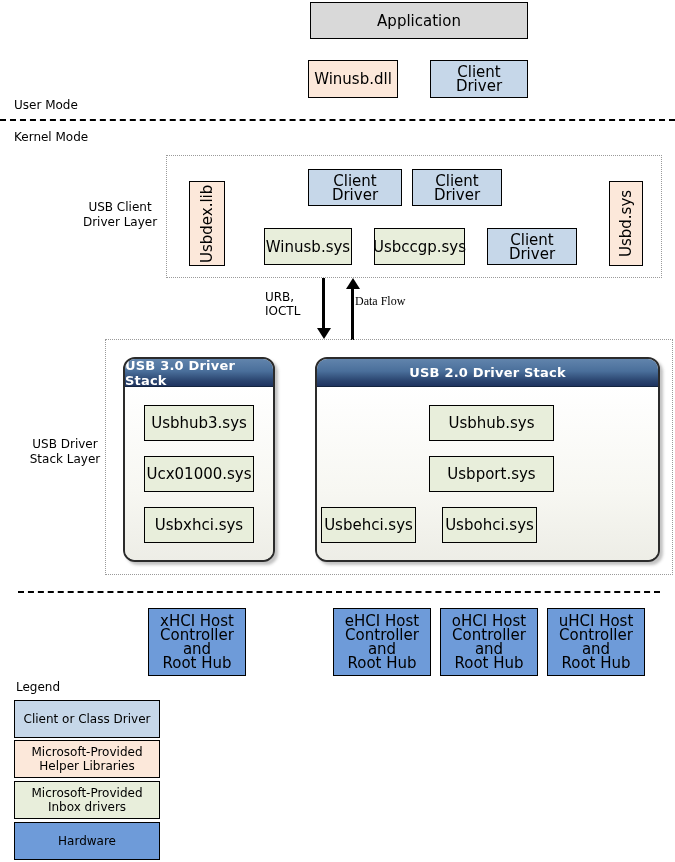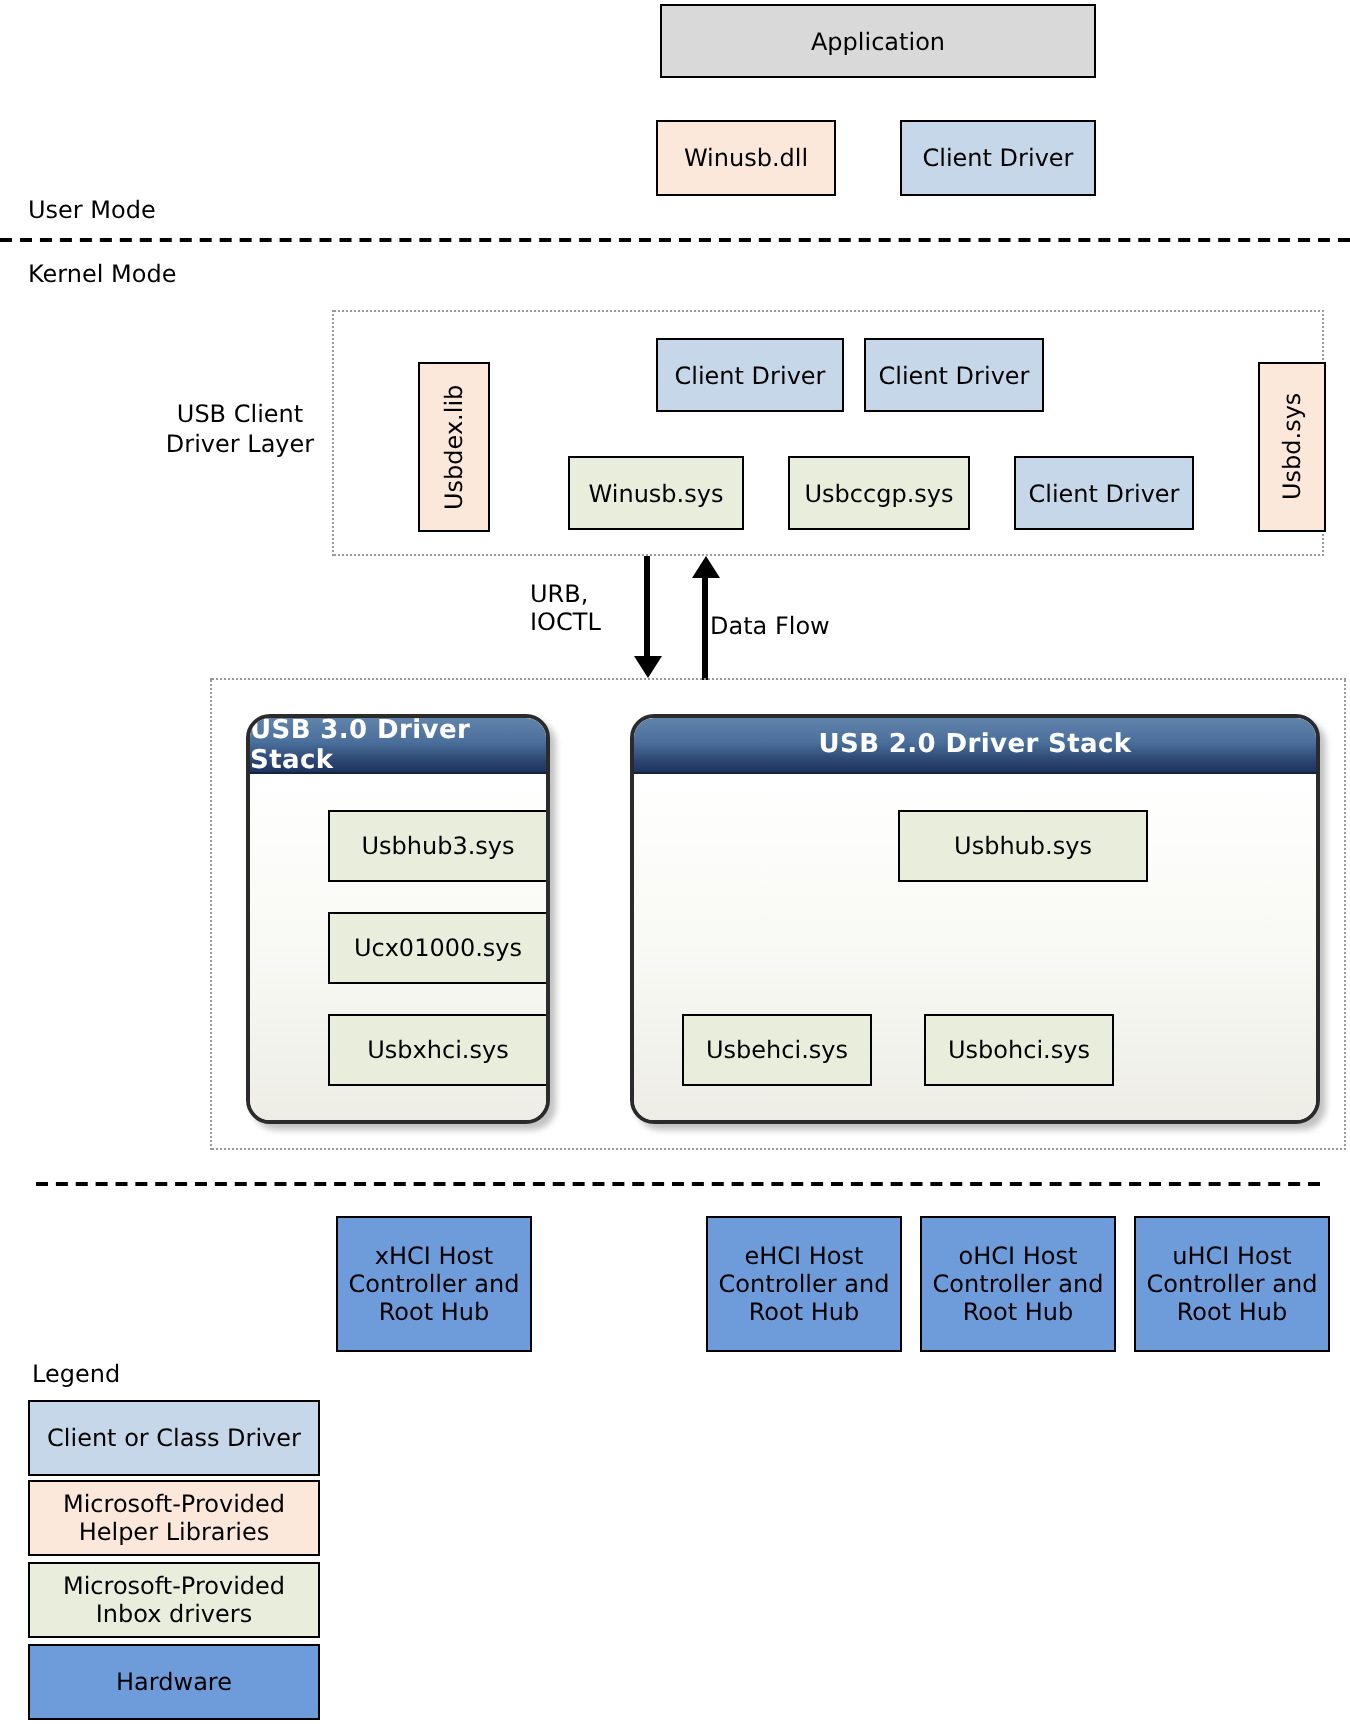--- a/index.html
+++ b/index.html
@@ -20,25 +20,24 @@
   }
   .abs { position: absolute; box-sizing: border-box; }
 
   
   .node {
     border: 1px solid #000000;
     display: flex;
     align-items: center;
     justify-content: center;
     text-align: center;
-    font-size: 12px;
+    font-size: 15px;
     line-height: 14px;
     color: #000000;
     padding: 1px 2px;
-    margin-left: 20px;
   }
   .node.app      { background: #D9D9D9; }
   .node.client   { background: #C6D7E9; }
   .node.helper   { background: #FCE8DA; }
   .node.inbox    { background: #E8EEDB; }
   .node.hardware { background: #6E9BD9; }
 
   .vert-label {
     writing-mode: vertical-rl;
     transform: rotate(180deg);
@@ -197,24 +196,28 @@
   </div>
   <div class="abs arrow-label" style="left:265px; top:290px; text-align:left;">
     <div>URB,</div>
     <div>IOCTL</div>
   </div>
 
   <div class="abs" style="left:345px; top:278px; width:16px; height:62px;">
     <div class="arrow-head up abs" style="left:1px; top:0px;"></div>
     <div class="arrow-line abs" style="left:6px; top:10px; height:52px;"></div>
   </div>
-  <div class="abs arrow-label" style="left:355px; top:306px;">
+  <div class="abs arrow-label" style="left:355px; top:294px;font-family:Liberation Serif, serif;">
     <span>Data Flow</span>
   </div>
 
+  <div class="abs layer-label" style="left:5px; top:437px; width:120px;">
+    <div>USB Driver</div>
+    <div>Stack Layer</div>
+  </div>
 
   <div class="abs dotgroup" style="left:105px; top:339px; width:568px; height:236px;"></div>
 
   <div class="abs stack" style="left:123px; top:357px; width:152px; height:205px;">
     <div class="stack-title">
       <span>USB 3.0 Driver Stack</span>
     </div>
     <div class="stack-body">
       <div class="abs node inbox" style="left:19px; top:18px; width:110px; height:36px;">
         <span>Usbhub3.sys</span>
@@ -229,20 +232,23 @@
   </div>
 
   <div class="abs stack" style="left:315px; top:357px; width:345px; height:205px;">
     <div class="stack-title">
       <span>USB 2.0 Driver Stack</span>
     </div>
     <div class="stack-body">
       <div class="abs node inbox" style="left:112px; top:18px; width:125px; height:36px;">
         <span>Usbhub.sys</span>
       </div>
+      <div class="abs node inbox" style="left:112px; top:69px; width:125px; height:36px;">
+        <span>Usbport.sys</span>
+      </div>
       <div class="abs node inbox" style="left:4px; top:120px; width:95px; height:36px;">
         <span>Usbehci.sys</span>
       </div>
       <div class="abs node inbox" style="left:125px; top:120px; width:95px; height:36px;">
         <span>Usbohci.sys</span>
       </div>
     </div>
   </div>
 
   <div class="abs mode-sep" style="left:18px; top:591px; width:642px;"></div>

